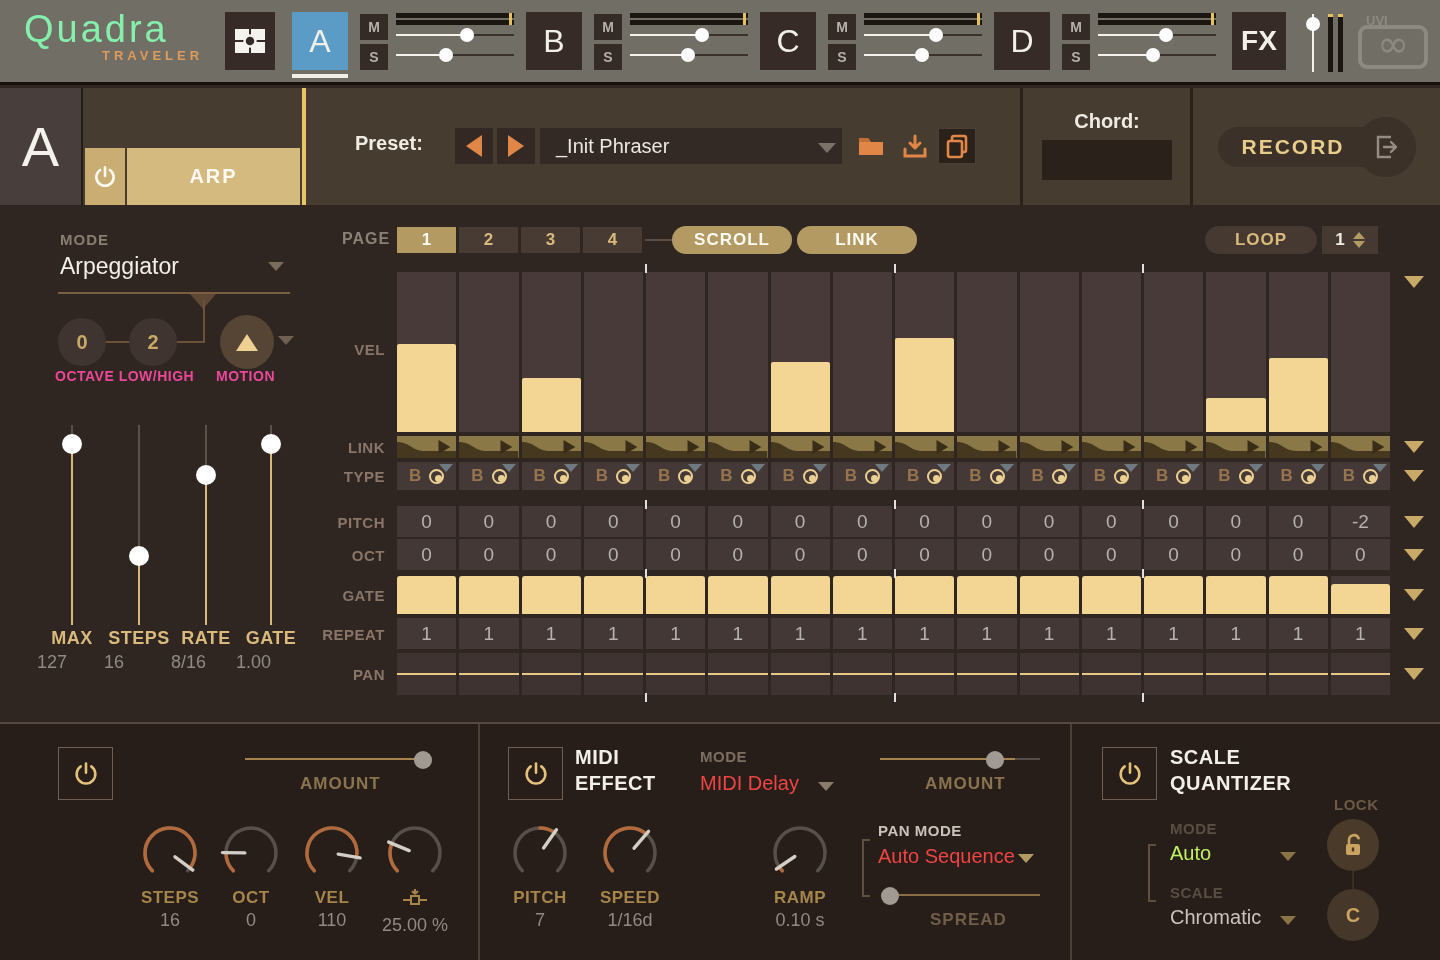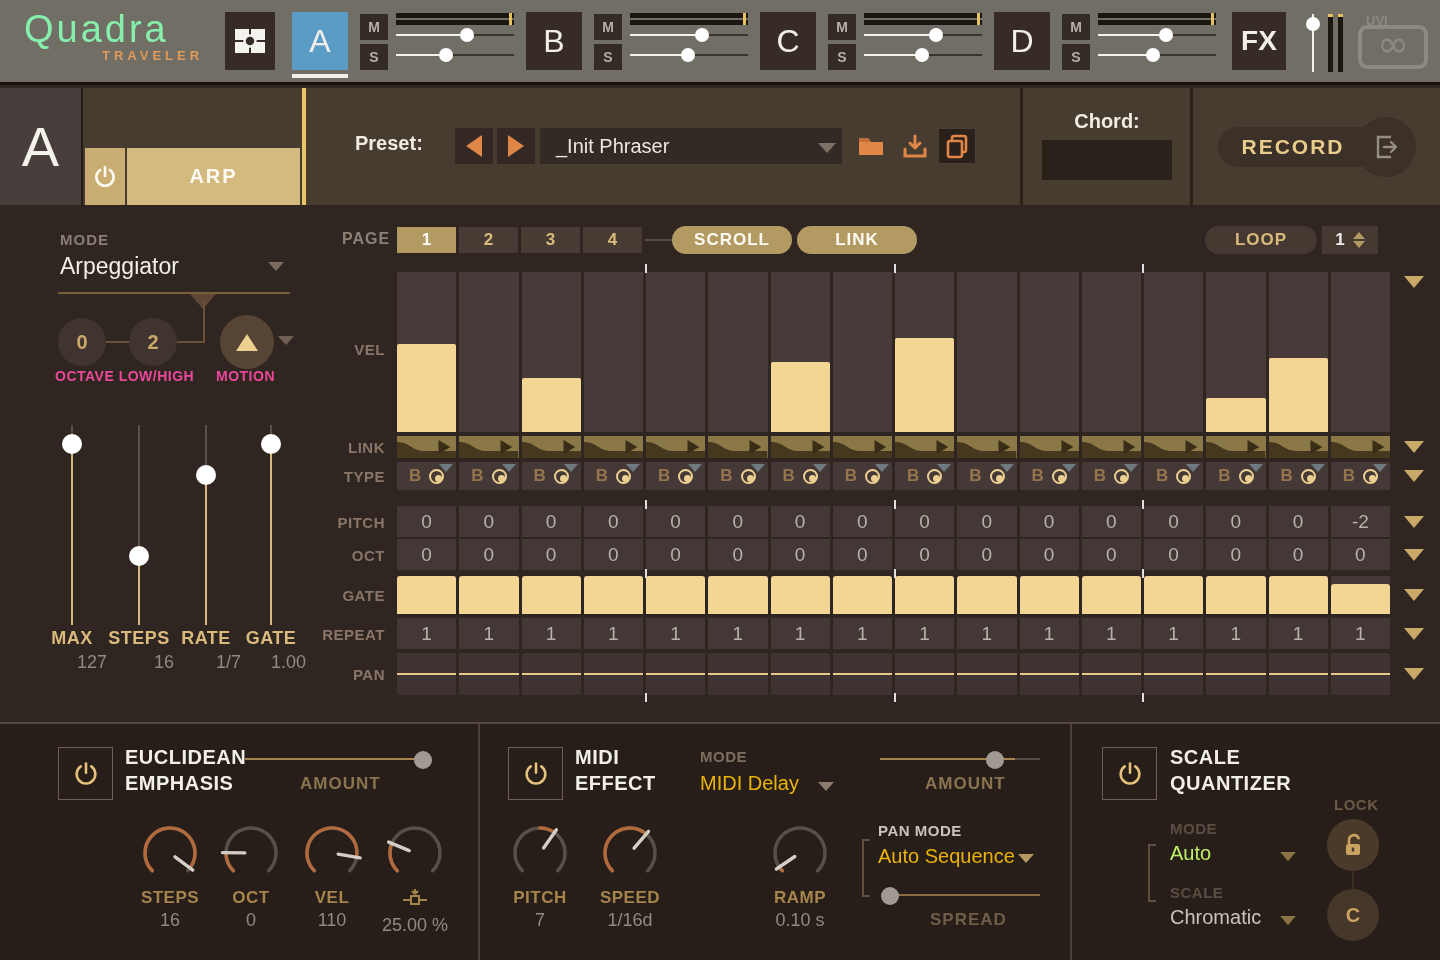--- a/index.html
+++ b/index.html
@@ -83,21 +83,21 @@
     color:#c9a967; font-size:20px; font-weight:700; display:flex; align-items:center; justify-content:center; }
   .motion-circle { position:absolute; left:220px; top:315px; width:54px; height:54px; border-radius:50%; background:#564434;
     display:flex; align-items:center; justify-content:center; }
   .motion-tri { width:0; height:0; border-left:11px solid transparent; border-right:11px solid transparent; border-bottom:17px solid #edd092; }
   .small-lbl { position:absolute; font-size:14px; font-weight:700; color:#ec4899; letter-spacing:0.5px; }
   .vslider-col { position:absolute; top:425px; width:2px; height:200px; }
   .vslider-col .above { position:absolute; left:0; top:0; width:2px; background:#5a5248; }
   .vslider-col .below { position:absolute; left:0; bottom:0; width:2px; background:#d9b97a; }
   .vslider-col .handle { position:absolute; left:-9px; width:20px; height:20px; border-radius:50%; background:#fff; }
   .sl-label { position:absolute; top:628px; width:70px; text-align:center; font-size:18px; font-weight:700; color:#d9ba7c; letter-spacing:0.5px; }
-  .sl-value { position:absolute; top:652px; width:70px; text-align:right; font-size:18px; color:#8f8a84; }
+  .sl-value { position:absolute; top:652px; width:70px; text-align:left; font-size:18px; color:#8f8a84; }
 
   
   .page-label { position:absolute; left:342px; top:230px; font-size:16px; font-weight:700; color:#8b8176; letter-spacing:1px; }
   .page-btn { position:absolute; top:227px; width:59px; height:26px; background:#483b33; color:#d9ba7c;
     font-size:17px; font-weight:700; display:flex; align-items:center; justify-content:center; }
   .page-btn.active { background:#b29a62; color:#fdfaf3; }
   .page-conn { position:absolute; left:645px; top:239px; width:30px; height:2px; background:#5a4c42; }
   .pill { position:absolute; top:226px; height:28px; border-radius:14px; font-size:17px; font-weight:700;
     letter-spacing:1px; display:flex; align-items:center; justify-content:center; }
   .pill.gold { background:#b29a62; color:#fdfaf3; }
@@ -140,21 +140,21 @@
   .sec-title { position:absolute; font-size:20px; font-weight:700; color:#f2efe9; line-height:26px; letter-spacing:0.5px; }
   .amount-line { position:absolute; height:2px; background:#a5834e; }
   .amount-rest { position:absolute; height:2px; background:#564e46; }
   .amount-dot { position:absolute; width:18px; height:18px; border-radius:50%; background:#a09a92; margin:-8px 0 0 -9px; }
   .amount-lbl { position:absolute; font-size:17px; font-weight:700; color:#8a7450; letter-spacing:1px; }
   .knob-block { position:absolute; width:84px; text-align:center; }
   .knob-svg { height:62px; }
   .knob-label { margin-top:4px; font-size:17px; font-weight:700; color:#a5854c; letter-spacing:0.5px; min-height:20px; }
   .knob-value { margin-top:2px; font-size:18px; color:#908a83; }
   .dim-lbl { position:absolute; font-size:15px; font-weight:700; letter-spacing:0.5px; }
-  .dd-value { position:absolute; font-size:20px; color:#eab308; }
+  .dd-value { position:absolute; font-size:20px; color:#ef4444; }
   .bracket { position:absolute; width:8px; border:2px solid #5f4f3e; border-right:none; }
   .lock-circle { position:absolute; width:52px; height:52px; border-radius:50%; background:#4a3a2a;
     display:flex; align-items:center; justify-content:center; color:#c9a35f; font-size:20px; font-weight:700; }
   .circ-conn { position:absolute; width:2px; background:#3a2d20; }
 </style>
 </head>
 <body>
 
 <div id="stage">
 
@@ -351,21 +351,21 @@
         <div class="handle" style="top:120.6px"></div>
       </div>
       <div class="sl-label" style="left:104px">STEPS</div>
       <div class="sl-value" style="left:104px">16</div>
       <div class="vslider-col" style="left:205px">
         <div class="above" style="height:39.599999999999994px"></div>
         <div class="below" style="height:146.4px"></div>
         <div class="handle" style="top:39.599999999999994px"></div>
       </div>
       <div class="sl-label" style="left:171px">RATE</div>
-      <div class="sl-value" style="left:171px">1/7</div>
+      <div class="sl-value" style="left:171px">8/16</div>
       <div class="vslider-col" style="left:270px">
         <div class="above" style="height:9.000000000000007px"></div>
         <div class="below" style="height:177px"></div>
         <div class="handle" style="top:9.000000000000007px"></div>
       </div>
       <div class="sl-label" style="left:236px">GATE</div>
       <div class="sl-value" style="left:236px">1.00</div>
     </div>
 
   <div class="page-label">PAGE</div>
@@ -790,24 +790,20 @@
 
   <div class="bottom">
     <div class="panel-div" style="left:478px"></div>
     <div class="panel-div" style="left:1070px"></div>
 
     <div class="power-btn" style="left:58px;top:23px">
       <svg width="28" height="28" viewBox="0 0 24 24">
         <path d="M12 3 v8" stroke="#e5c27c" stroke-width="2.2" stroke-linecap="round"></path>
         <path d="M7.5 5.5 a8 8 0 1 0 9 0" fill="none" stroke="#e5c27c" stroke-width="2.2" stroke-linecap="round"></path>
       </svg>
-    </div>
-    <div class="sec-title" style="left:125px;top:20px">
-      <div>EUCLIDEAN</div>
-        <div>EMPHASIS</div>
     </div>
     <div class="amount-line" style="left:245px;top:34px;width:183px" id="euc-amt-line"></div>
     <div class="amount-dot" id="euc-amt-dot" style="top: 35px; left: 422.51px;"></div>
     <div class="amount-lbl" style="left:300px;top:50px">AMOUNT</div>
     <div class="knob-block" style="left:128px;top:98px">
       <div class="knob-svg"><svg width="62" height="62" viewBox="0 0 62 62">
             <path d="M13.3 48.7 A25 25 0 1 1 48.7 48.7" fill="none" stroke="#57504a" stroke-width="3.5" stroke-linecap="round"></path>
             <path d="M13.3 48.7 A25 25 0 1 1 51.0 46.0" fill="none" stroke="#b26a3d" stroke-width="3.5" stroke-linecap="round"></path>
             <line x1="36.0" y1="34.8" x2="53.8" y2="48.1" stroke="#d3cec6" stroke-width="3.4" stroke-linecap="round"></line>
           </svg></div>

